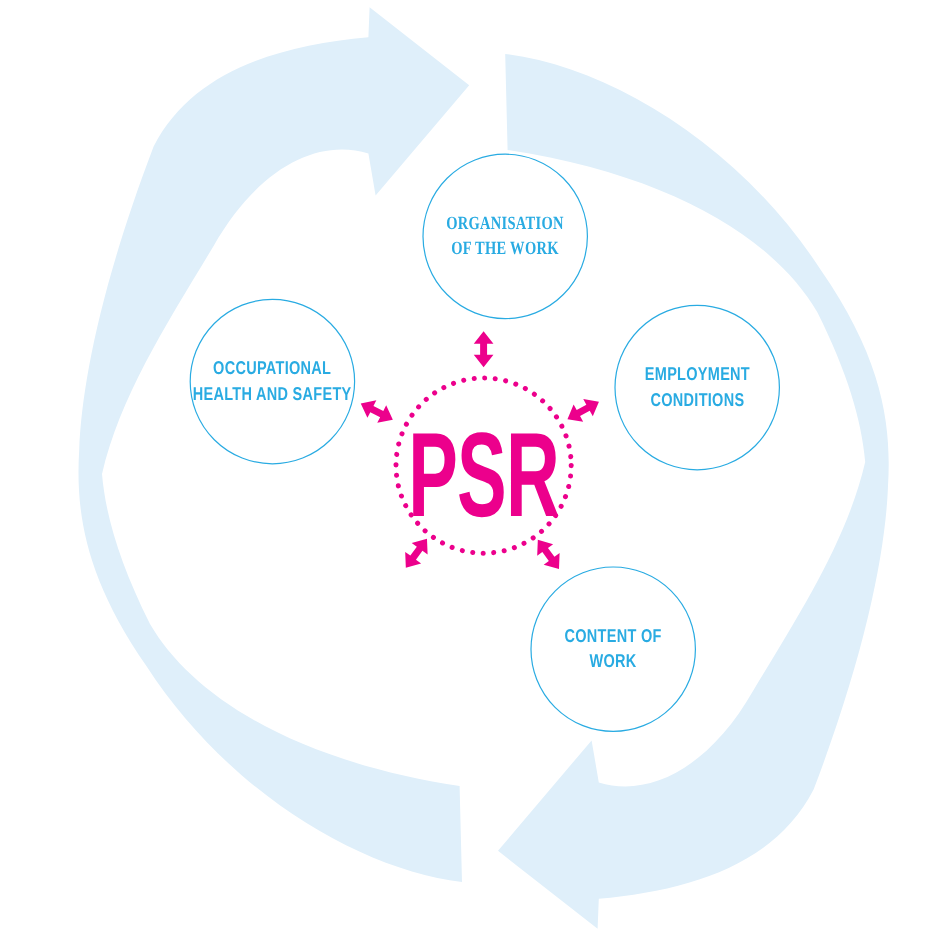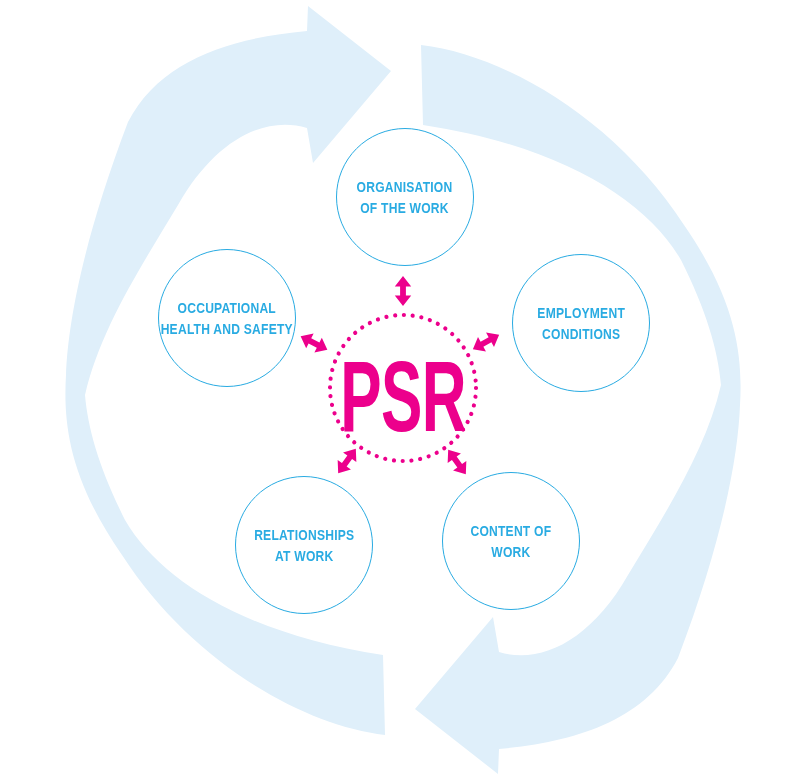--- a/index.html
+++ b/index.html
@@ -71,47 +71,41 @@
 
     <circle class="dotted-circle" cx="403" cy="388" r="73"></circle>
 
     <use href="#dbl-arrow-shape" class="dbl-arrow" transform="translate(403 291)"></use>
     <use href="#dbl-arrow-shape" class="dbl-arrow" transform="translate(486 342) rotate(61)"></use>
     <use href="#dbl-arrow-shape" class="dbl-arrow" transform="translate(457 462) rotate(144)"></use>
     <use href="#dbl-arrow-shape" class="dbl-arrow" transform="translate(347 461) rotate(-144)"></use>
     <use href="#dbl-arrow-shape" class="dbl-arrow" transform="translate(314 343) rotate(-63)"></use>
   </svg>
 
-  <div class="node" style="left:336px;top:128px;">
+  <div class="node" style="left:352px;top:128px;font-family:Liberation Serif, serif;">
     <div class="node-label">
       <span style="display:block">ORGANISATION</span>
       <span style="display:block">OF THE WORK</span>
     </div>
   </div>
 
   <div class="node" style="left:442px;top:472px;">
     <div class="node-label">
       <span style="display:block">CONTENT OF</span>
       <span style="display:block">WORK</span>
     </div>
   </div>
 
   <div class="node" style="left:512px;top:254px;">
     <div class="node-label">
       <span style="display:block">EMPLOYMENT</span>
       <span style="display:block">CONDITIONS</span>
     </div>
   </div>
 
-  <div class="node" style="left:235px;top:476px;">
-    <div class="node-label">
-      <span style="display:block">RELATIONSHIPS</span>
-      <span style="display:block">AT WORK</span>
-    </div>
-  </div>
 
   <div class="node" style="left:158px;top:249px;justify-content:center;">
     <div class="node-label">
       <span style="display:block">OCCUPATIONAL</span>
       <span style="display:block">HEALTH AND SAFETY</span>
     </div>
   </div>
 
   <div class="psr-label">PSR</div>
 

